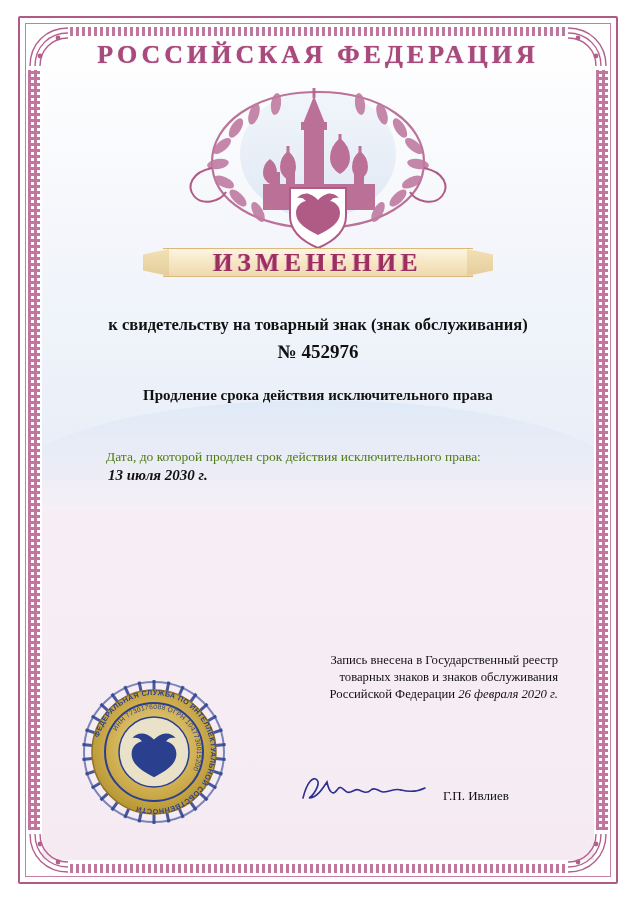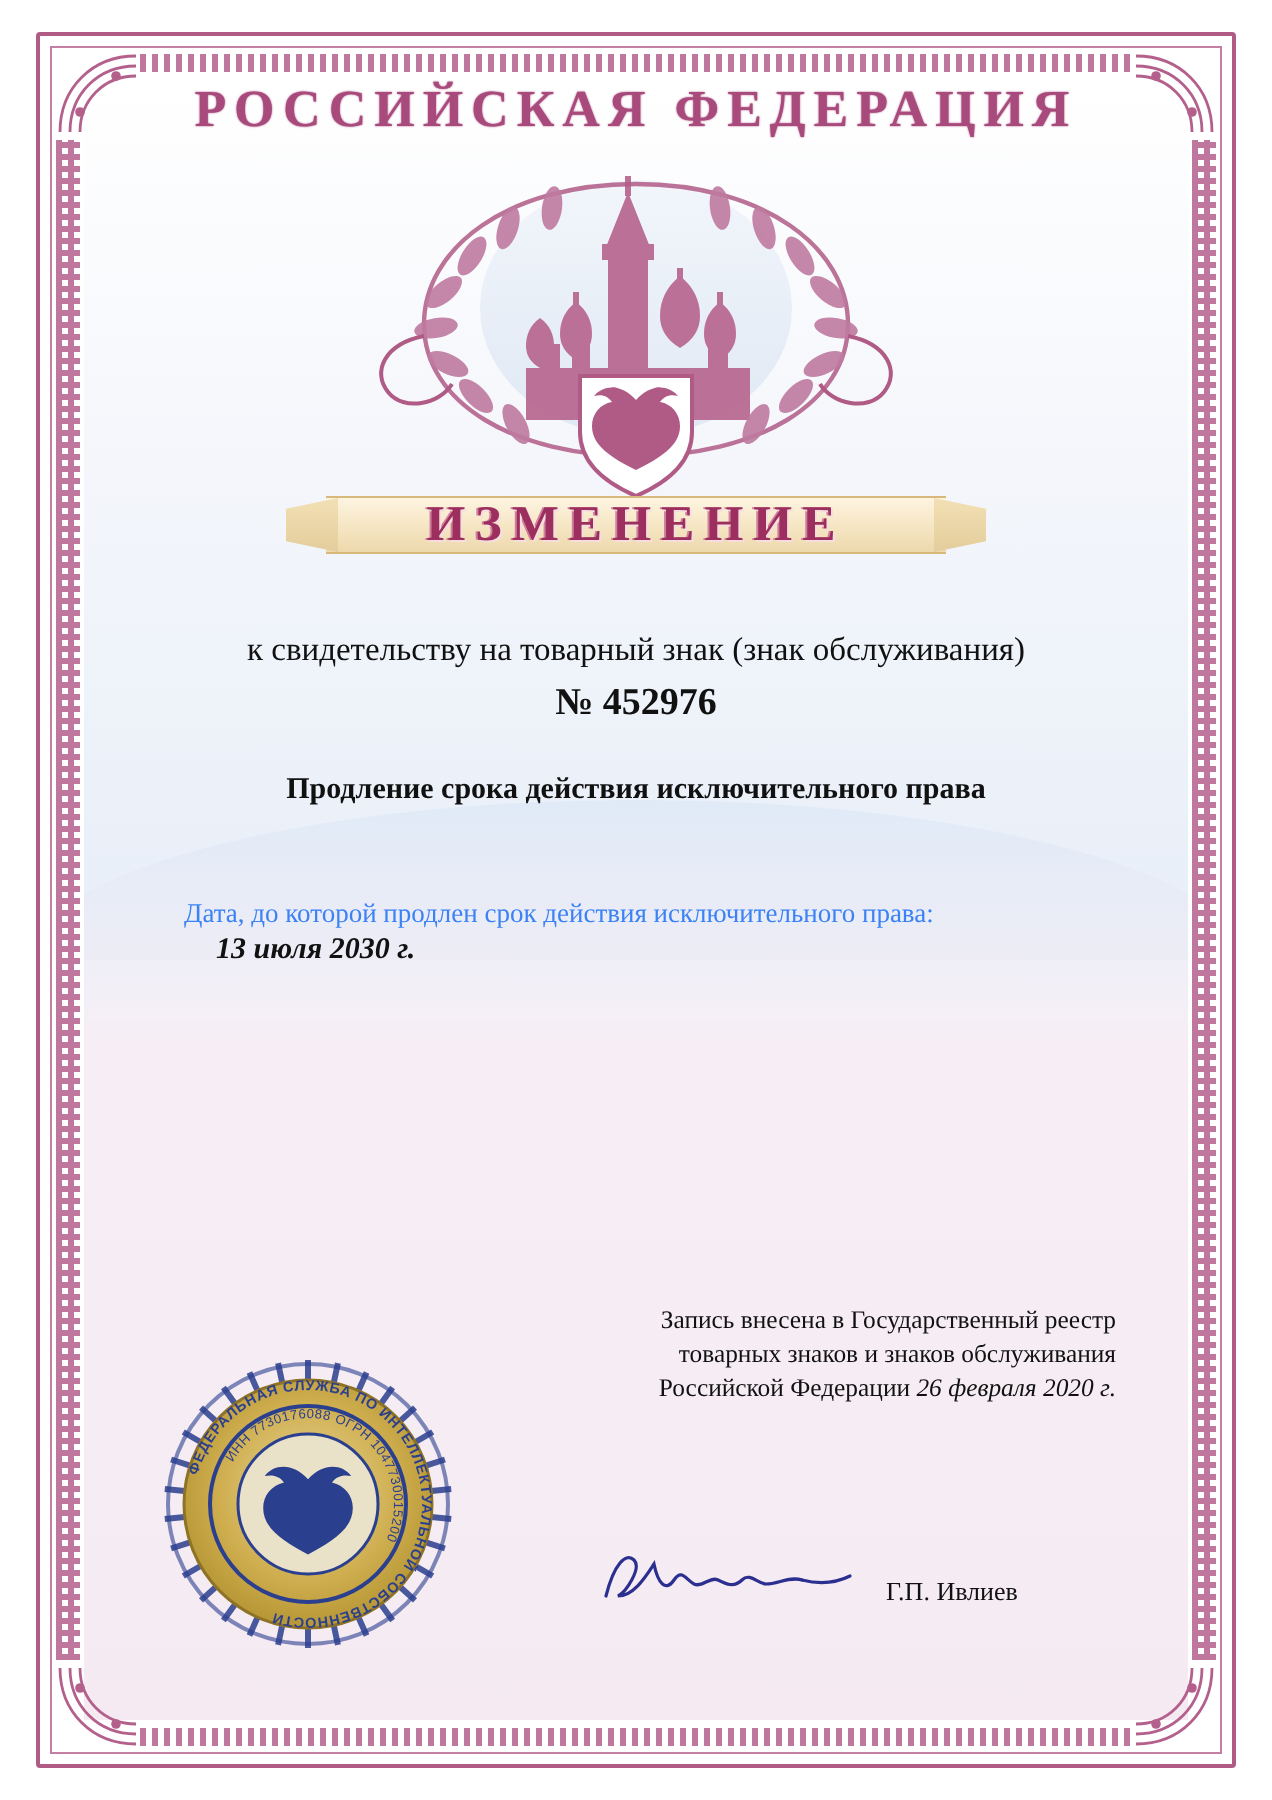--- a/index.html
+++ b/index.html
@@ -161,21 +161,21 @@
     text-shadow: 1px 1px 0 #f6dede, -1px 0 0 #cf7f9f;
   }
 
   
   .cert-line {
     position: absolute;
     top: 315px;
     left: 0; width: 100%;
     text-align: center;
     font-size: 16.5px;
-    font-weight: normal;
+    font-weight: bold;
     color: #111;
   }
   .cert-number {
     position: absolute;
     top: 341px;
     left: 0; width: 100%;
     text-align: center;
     font-size: 19px;
     font-weight: bold;
     color: #111;
@@ -187,23 +187,23 @@
     width: 436px;
     text-align: center;
     font-size: 15px;
     font-weight: bold;
     line-height: 21px;
     color: #111;
   }
   .date-label {
     position: absolute;
     top: 449px;
-    left: 92px;
+    left: 106px;
     font-size: 13.5px;
-    color: #3b82f6;
+    color: #4d7c0f;
   }
   .date-value {
     position: absolute;
     top: 467px;
     left: 108px;
     font-size: 15px;
     font-weight: bold;
     font-style: italic;
     color: #111;
   }

